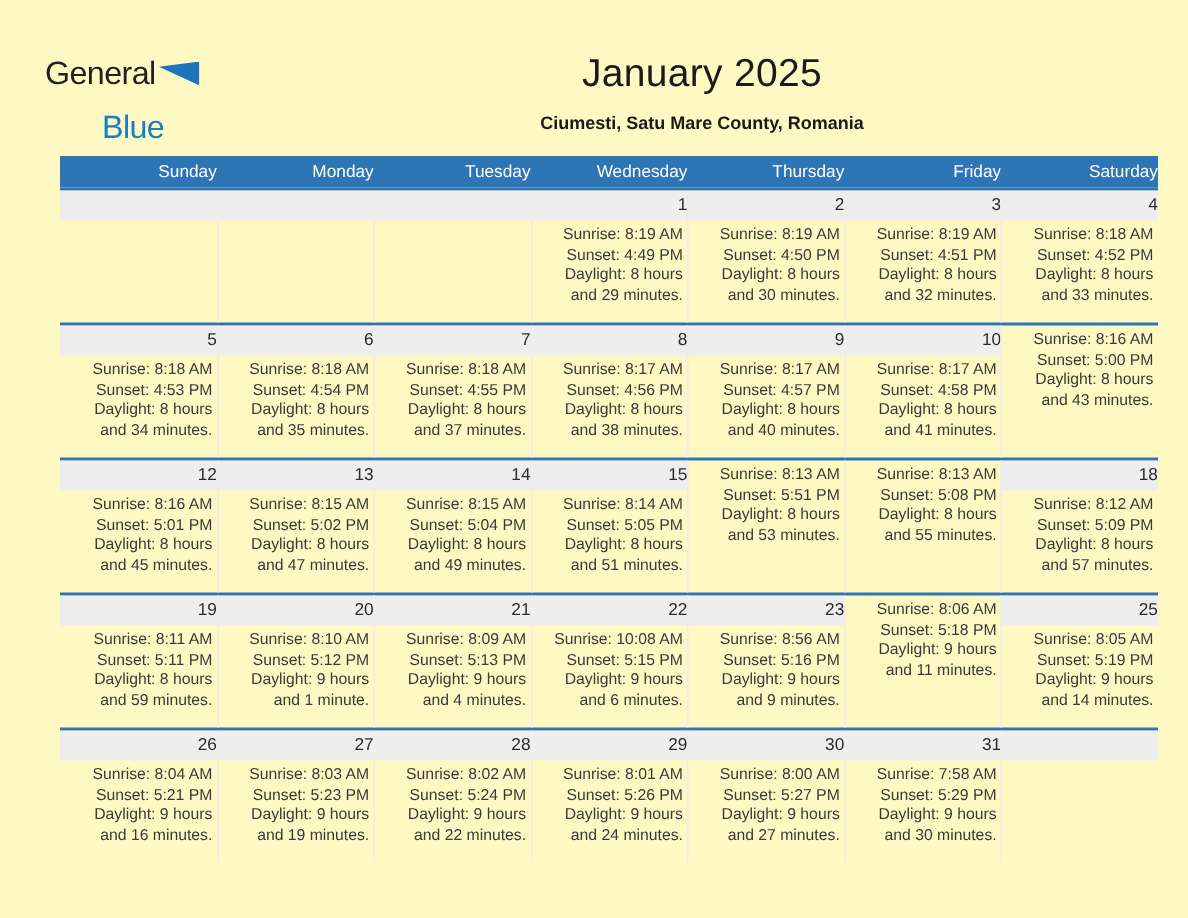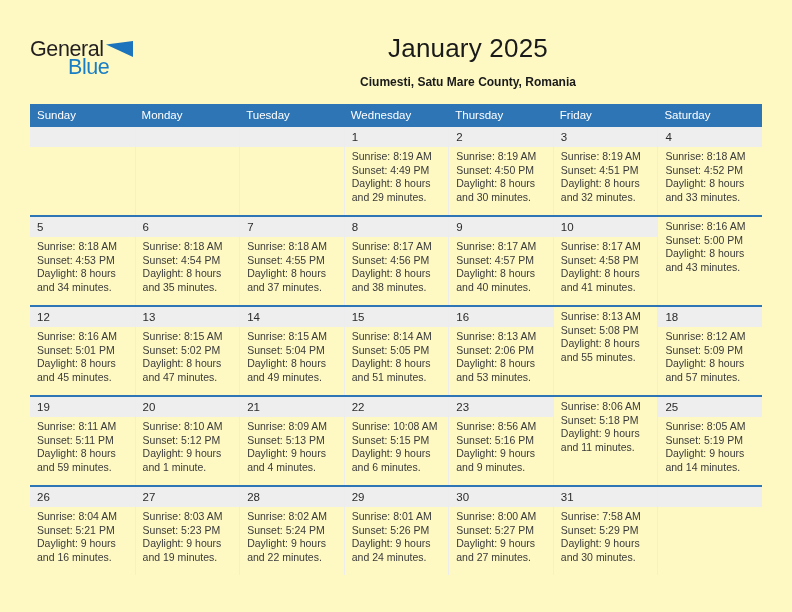--- a/index.html
+++ b/index.html
@@ -4,29 +4,29 @@
 <style>
   html,body { margin:0; padding:0; background:#ffffff; }
   body { font-family:"Liberation Sans", sans-serif; }
   .page { position:relative; width:792px; height:612px; background:#fef9c3; overflow:hidden; }
 
   
   .logo { position:absolute; left:30px; top:37px; width:120px; height:46px; }
   .logo-general { position:absolute; left:0; top:0; font-size:21.5px; color:#231f20; letter-spacing:-0.4px; }
   .logo-tri { position:absolute; left:76px; top:4px; width:27px; height:16px; background:#1b74bc;
               clip-path:polygon(0 22%, 100% 0, 100% 100%); }
-  .logo-blue { position:absolute; left:38px; top:18px; font-size:21.5px; color:#1a7ec6; letter-spacing:-0.4px; }
+  .logo-blue { position:absolute; left:38px; top:36px; font-size:21.5px; color:#1a7ec6; letter-spacing:-0.4px; }
 
   
   .titles { position:absolute; right:44px; top:33px; text-align:center; width:560px; }
   .month-title { font-size:26px; color:#1a1a1a; letter-spacing:0.2px; }
   .location { margin-top:11px; font-size:12px; font-weight:bold; color:#1a1a1a; }
 
   
-  .cal { position:absolute; left:30px; top:104px; width:732px; }
+  .cal { position:absolute; left:40px; top:104px; width:732px;text-align:right; }
   .cal-head { display:grid; grid-template-columns:repeat(7,1fr); background:var(--accent,#2e75b6);
               height:21px; align-items:center; }
   .wd { color:#ffffff; font-size:11.5px; padding-left:7px; white-space:nowrap; overflow:hidden; }
 
   .week { display:grid; grid-template-columns:repeat(7,1fr); border-top:2px solid var(--accent,#2e75b6);
           height:88px; }
   .cell { position:relative; overflow:hidden; }
   .cell + .cell { border-left:1px solid #ededed; }
   .band { height:20px; line-height:20px; background:var(--band,#eeeeee); }
   .daynum { font-size:11.5px; color:#2b2b2b; padding-left:7px; }
@@ -233,26 +233,23 @@
               <div class="daynum">15</div>
             </div>
             <div class="details">
               <div class="line">Sunrise: 8:14 AM</div>
               <div class="line">Sunset: 5:05 PM</div>
               <div class="line">Daylight: 8 hours</div>
               <div class="line">and 51 minutes.</div>
             </div>
           </div>
           <div class="cell">
-            <div class="band">
-              <div class="daynum">16</div>
-            </div>
             <div class="details">
               <div class="line">Sunrise: 8:13 AM</div>
-              <div class="line">Sunset: 2:06 PM</div>
+              <div class="line">Sunset: 5:51 PM</div>
               <div class="line">Daylight: 8 hours</div>
               <div class="line">and 53 minutes.</div>
             </div>
           </div>
           <div class="cell">
             <div class="details">
               <div class="line">Sunrise: 8:13 AM</div>
               <div class="line">Sunset: 5:08 PM</div>
               <div class="line">Daylight: 8 hours</div>
               <div class="line">and 55 minutes.</div>

